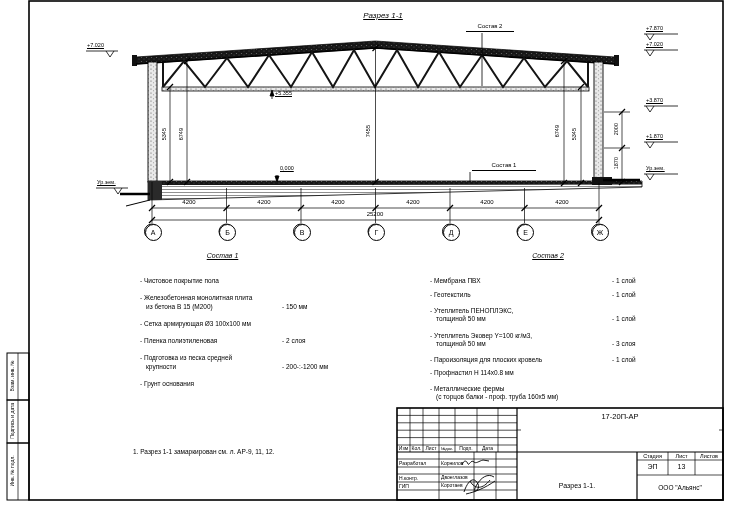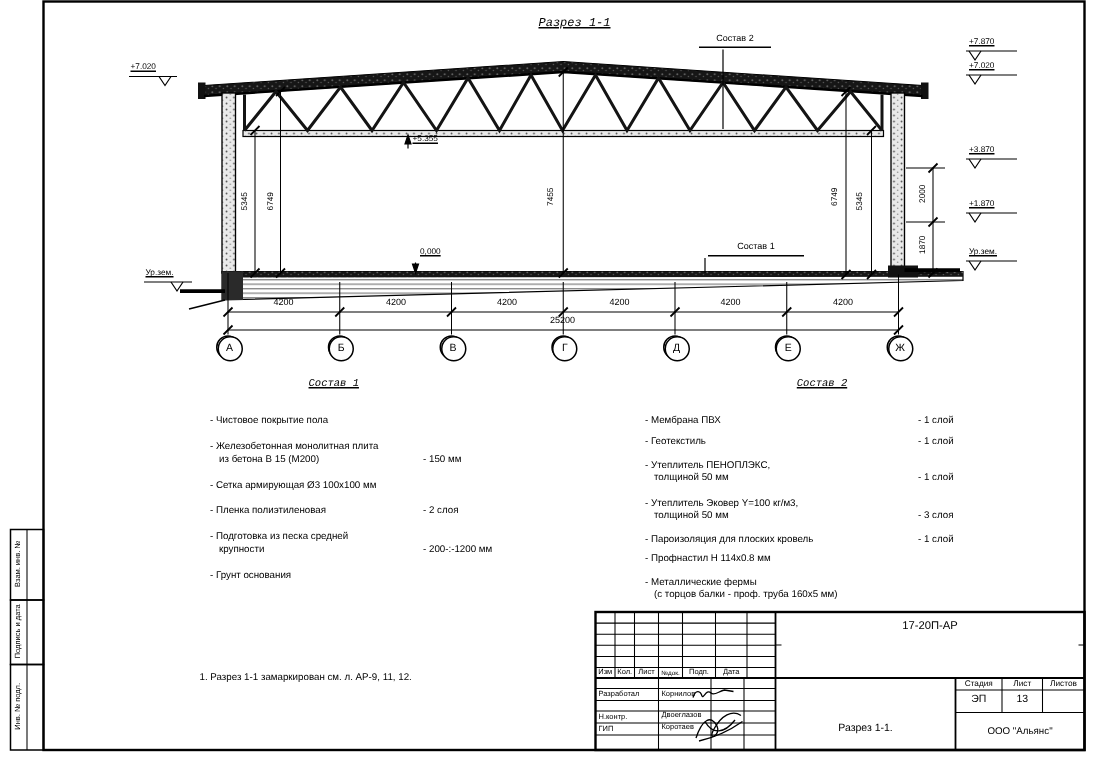--- a/index.html
+++ b/index.html
@@ -4,21 +4,21 @@
 <style>
   html,body{margin:0;padding:0;background:#fff;}
   #page{position:relative;width:731px;height:507px;background:#fff;overflow:hidden;
         font-family:"Liberation Sans",sans-serif;color:#000;}
   svg{position:absolute;left:0;top:0;}
   .tx{position:absolute;white-space:nowrap;color:#000;line-height:1.15;
       font-family:"Liberation Sans",sans-serif;}
   .f5{font-size:5px}.f55{font-size:5.5px}.f6{font-size:6px}.f65{font-size:6.5px}
   .f7{font-size:7px}.f75{font-size:7.5px}.f8{font-size:8px}
   .ул{text-decoration:underline;}
-  .it{font-style:italic;font-family:Liberation Mono, monospace;}
+  .it{font-style:italic;}
   .ctr{text-align:center;}
   .vrot{transform:rotate(-90deg);transform-origin:center;}
   .bubble{position:absolute;width:15px;height:15px;border:1px solid #000;border-radius:50%;
           line-height:15px;text-align:center;font-size:7px;background:#fff;}
 </style>
 </head>
 <body>
 
 <div id="page">
 

